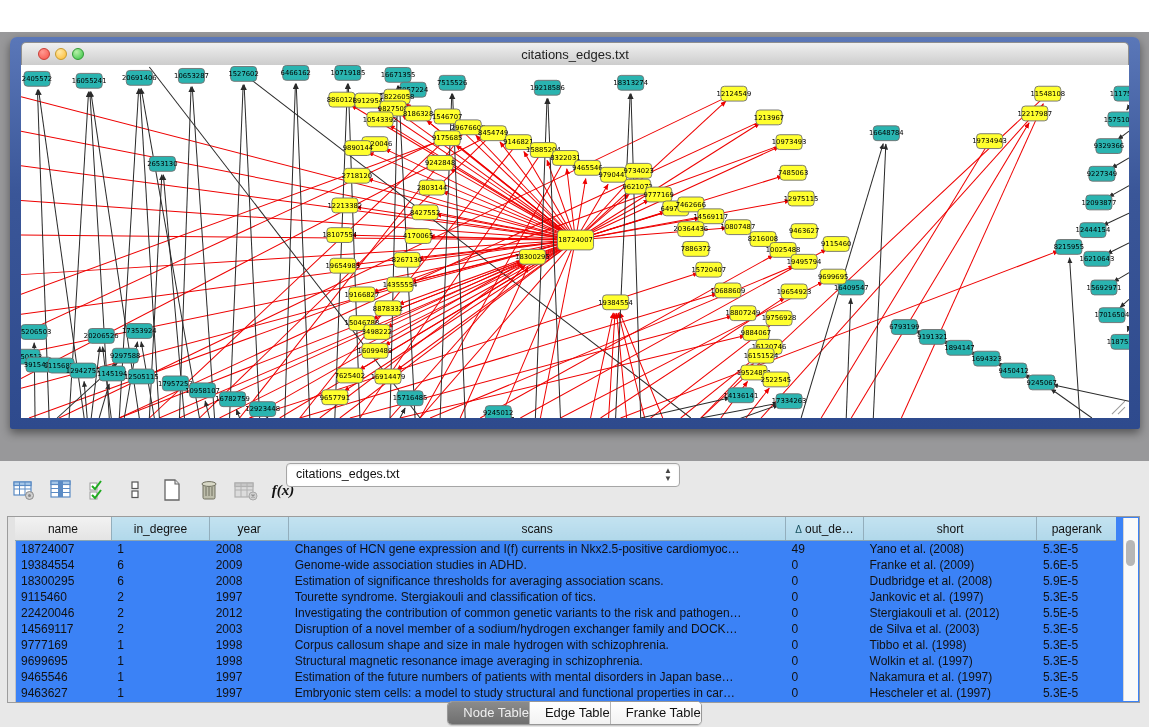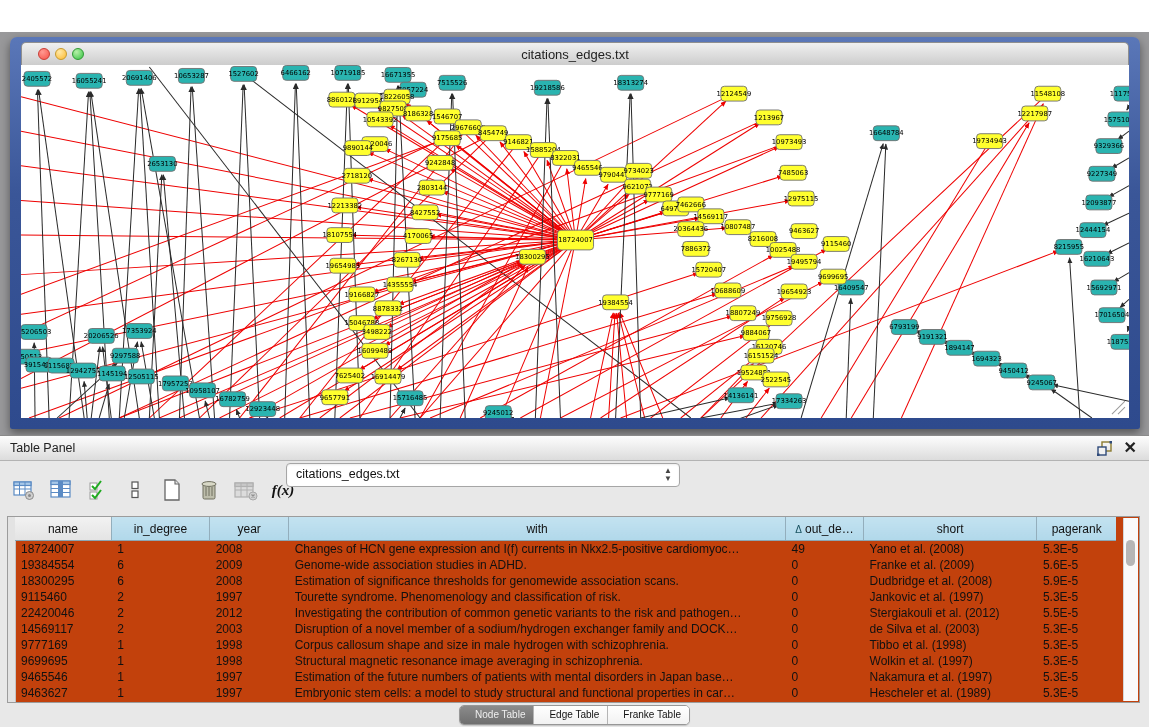--- a/index.html
+++ b/index.html
@@ -32,37 +32,37 @@
   .tp-body{position:absolute;left:0;top:429px;width:100%;height:271px;background:#e8e8e8;}
 
   .toolbar{position:absolute;left:12px;top:14px;height:30px;display:flex;align-items:center;gap:13px;}
   .tbtn{width:24px;height:24px;display:flex;align-items:center;justify-content:center;cursor:pointer;}
   .fx{font-family:"Liberation Serif",serif;font-style:italic;font-size:15px;font-weight:bold;color:#111;}
   .combo{position:absolute;left:286px;top:2px;width:392px;height:22px;background:#fff;
       border:1px solid #a6a6a6;border-radius:4px;box-shadow:inset 0 1px 2px rgba(0,0,0,.08);}
   .combo-text{position:absolute;left:9px;top:3px;font-size:12.5px;color:#111;}
   .combo-arrows{position:absolute;right:7px;top:3px;font-size:8px;line-height:8px;color:#444;text-align:center;}
 
-  .tbl-wrap{position:absolute;left:7px;top:55px;width:1133px;height:187px;background:#c2410c;
+  .tbl-wrap{position:absolute;left:7px;top:55px;width:1133px;height:187px;background:#3b82f6;
       border:1px solid #9c9c9c;box-sizing:border-box;overflow:hidden;}
   table.grid{border-collapse:collapse;table-layout:fixed;width:1101px;font-size:12px;color:#111;}
   table.grid th{height:21px;font-weight:normal;font-size:12px;text-align:center;
       background:linear-gradient(180deg,#c3e2f0,#b1d8ea);border-left:1px solid #93aebc;
       border-bottom:1px solid #8aa5b3;overflow:hidden;white-space:nowrap;}
   table.grid th.first{background:linear-gradient(180deg,#f2f2f2,#e4e4e4);border-left:none;}
   table.grid td{height:16px;padding:0 2px 0 6px;white-space:nowrap;overflow:hidden;text-overflow:ellipsis;}
   .rowstrip{position:absolute;left:0;top:0;width:7px;height:100%;background:#e3e3e3;border-right:1px solid #c4c4c4;}
   .sortglyph{color:#17515f;font-size:10px;margin-right:3px;}
   .vscroll{position:absolute;right:1px;top:1px;width:14px;height:183px;background:#fafafa;border-left:1px solid #d5d5d5;}
   .vthumb{position:absolute;left:2px;top:22px;width:9px;height:26px;background:#b6b6b6;border-radius:5px;}
 
   .tabbar{position:absolute;left:0;bottom:7px;width:100%;display:flex;justify-content:center;}
   .seg{display:flex;border:1px solid #979797;border-radius:5px;overflow:hidden;background:#fdfdfd;
        box-shadow:0 1px 1px rgba(0,0,0,.15);}
-  .seg .tab{padding:3px 8px 4px 15px;font-size:10px;color:#111;border-left:1px solid #b5b5b5;
+  .seg .tab{padding:3px 0 4px 15px;font-size:13px;color:#111;border-left:1px solid #b5b5b5;
        background:linear-gradient(180deg,#ffffff,#f2f2f2);cursor:pointer;}
   .seg .tab:first-child{border-left:none;}
   .seg .tab.active{background:linear-gradient(180deg,#8b8b8b,#6f6f6f);color:#efefef;}
 
   .status{position:absolute;left:0;bottom:0;width:100%;height:27px;
       background:linear-gradient(180deg,#f4f4f4,#cfcfcf);border-top:1px solid #9a9a9a;box-sizing:border-box;}
   .mem{position:absolute;right:42px;top:7px;font-size:11.5px;color:#222;}
   .memdot{position:absolute;right:16px;top:5px;width:15px;height:15px;border-radius:50%;
       background:radial-gradient(circle at 35% 30%,#b8ec7e,#3cb13c);border:1px solid #6d6d6d;box-sizing:border-box;}
 </style>
@@ -743,30 +743,20 @@
           <g>
             <rect x="762" y="338.5" width="26" height="15" rx="3.5" fill="#ffff2e" stroke="#6f6f6f" stroke-width="0.9"></rect>
             <text x="775" y="348.3" text-anchor="middle" font-size="6.8" font-family="&quot;DejaVu Sans&quot;,sans-serif" fill="#000">2522545</text>
           </g>
           <line x1="1110" y1="381" x2="1123" y2="368" stroke="#9a9a9a"></line>
           <line x1="1116" y1="381" x2="1123" y2="374" stroke="#9a9a9a"></line>
         </svg>
     </div>
   </div>
 
-  <div class="tp-header">
-    <span class="tp-title">Table Panel</span>
-    <svg class="tp-float" viewBox="0 0 17 17">
-      <rect x="6" y="2" width="9" height="9" fill="none" stroke="#8a7a30" stroke-width="1.4"></rect>
-      <rect x="2" y="7" width="8" height="8" fill="#f2f2f2" stroke="#2f4a7a" stroke-width="1.4"></rect>
-      <rect x="13.5" y="1" width="2.5" height="2.5" fill="#2f4a7a"></rect>
-      <rect x="1" y="13.5" width="2.5" height="2.5" fill="#2f4a7a"></rect>
-    </svg>
-    <span class="tp-close">✕</span>
-  </div>
 
   <div class="tp-body">
 
     <div class="toolbar">
       <span class="tbtn">
         <svg width="22" height="22" viewBox="0 0 22 22">
           <rect x="1" y="3" width="17" height="13" fill="#fff" stroke="#5b8bc4" stroke-width="1.2"></rect>
           <rect x="1" y="3" width="17" height="3.5" fill="#a8c8e8" stroke="#5b8bc4" stroke-width="1.2"></rect>
           <line x1="6.5" y1="3" x2="6.5" y2="16" stroke="#5b8bc4"></line>
             <line x1="12" y1="3" x2="12" y2="16" stroke="#5b8bc4"></line>
@@ -843,21 +833,21 @@
             <col style="width:490px">
               <col style="width:77px">
               <col style="width:171px">
               <col style="width:78px">
           </colgroup>
           <thead>
               <tr id="tbl-head">
                 <th class="first">name</th>
                 <th>in_degree</th>
                 <th>year</th>
-                <th>with</th>
+                <th>scans</th>
                 <th><span class="sortglyph">Δ</span>out_de…</th>
                 <th>short</th>
                 <th>pagerank</th>
               </tr>
             </thead>
           <tbody id="tbl-body">
               <tr>
                 <td>18724007</td>
                 <td>1</td>
                 <td>2008</td>
@@ -872,30 +862,30 @@
                 <td>2009</td>
                 <td>Genome-wide association studies in ADHD.</td>
                 <td>0</td>
                 <td>Franke et al. (2009)</td>
                 <td>5.6E-5</td>
               </tr>
               <tr>
                 <td>18300295</td>
                 <td>6</td>
                 <td>2008</td>
-                <td>Estimation of significance thresholds for genomewide association scans.</td>
+                <td>Estimation of significance thresholds for averaging association scans.</td>
                 <td>0</td>
                 <td>Dudbridge et al. (2008)</td>
                 <td>5.9E-5</td>
               </tr>
               <tr>
                 <td>9115460</td>
                 <td>2</td>
                 <td>1997</td>
-                <td>Tourette syndrome. Phenomenology and classification of risk.</td>
+                <td>Tourette syndrome. Stergiakouli and classification of tics.</td>
                 <td>0</td>
                 <td>Jankovic et al. (1997)</td>
                 <td>5.3E-5</td>
               </tr>
               <tr>
                 <td>22420046</td>
                 <td>2</td>
                 <td>2012</td>
                 <td>Investigating the contribution of common genetic variants to the risk and pathogen…</td>
                 <td>0</td>
@@ -937,21 +927,21 @@
                 <td>0</td>
                 <td>Nakamura et al. (1997)</td>
                 <td>5.3E-5</td>
               </tr>
               <tr>
                 <td>9463627</td>
                 <td>1</td>
                 <td>1997</td>
                 <td>Embryonic stem cells: a model to study structural and functional properties in car…</td>
                 <td>0</td>
-                <td>Hescheler et al. (1989)</td>
+                <td>Hescheler et al. (1997)</td>
                 <td>5.3E-5</td>
               </tr>
             </tbody>
         </table>
       </div>
       <div class="vscroll">
         <div class="vthumb"></div>
       </div>
     </div>
 

